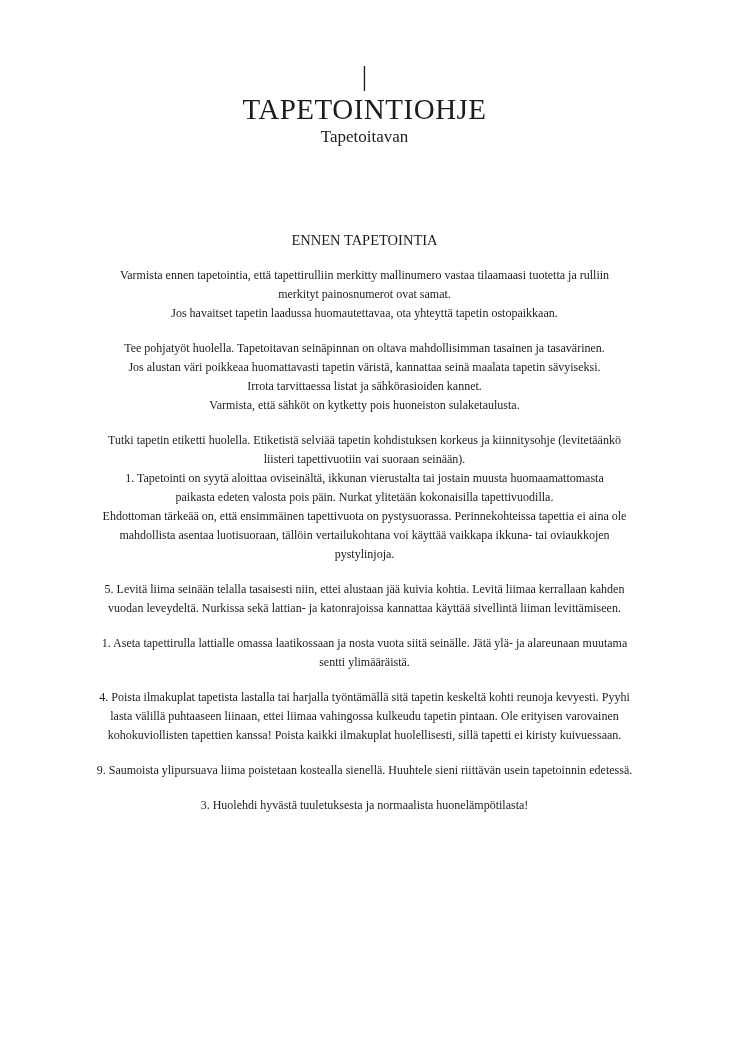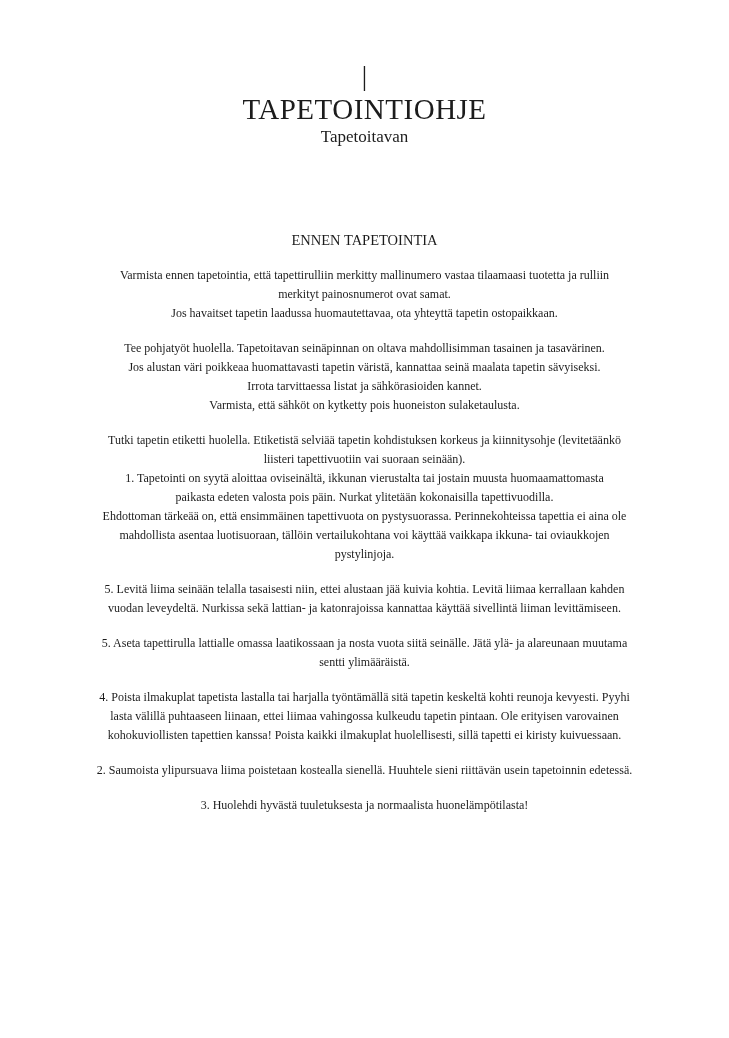--- a/index.html
+++ b/index.html
@@ -79,22 +79,22 @@
   </section>
 
   <section>
     <p class="para">1. Tapetointi on syytä aloittaa oviseinältä, ikkunan vierustalta tai jostain muusta huomaamattomasta
 paikasta edeten valosta pois päin. Nurkat ylitetään kokonaisilla tapettivuodilla.
 Ehdottoman tärkeää on, että ensimmäinen tapettivuota on pystysuorassa. Perinnekohteissa tapettia ei aina ole
 mahdollista asentaa luotisuoraan, tällöin vertailukohtana voi käyttää vaikkapa ikkuna- tai oviaukkojen
 pystylinjoja.</p>
     <p class="para">5. Levitä liima seinään telalla tasaisesti niin, ettei alustaan jää kuivia kohtia. Levitä liimaa kerrallaan kahden
 vuodan leveydeltä. Nurkissa sekä lattian- ja katonrajoissa kannattaa käyttää sivellintä liiman levittämiseen.</p>
-    <p class="para">5. Aseta tapettirulla lattialle omassa laatikossaan ja nosta vuota siitä seinälle. Jätä ylä- ja alareunaan muutama
+    <p class="para">1. Aseta tapettirulla lattialle omassa laatikossaan ja nosta vuota siitä seinälle. Jätä ylä- ja alareunaan muutama
 sentti ylimääräistä.</p>
     <p class="para">4. Poista ilmakuplat tapetista lastalla tai harjalla työntämällä sitä tapetin keskeltä kohti reunoja kevyesti. Pyyhi
 lasta välillä puhtaaseen liinaan, ettei liimaa vahingossa kulkeudu tapetin pintaan. Ole erityisen varovainen
 kohokuviollisten tapettien kanssa! Poista kaikki ilmakuplat huolellisesti, sillä tapetti ei kiristy kuivuessaan.</p>
-    <p class="para">2. Saumoista ylipursuava liima poistetaan kostealla sienellä. Huuhtele sieni riittävän usein tapetoinnin edetessä.</p>
+    <p class="para">9. Saumoista ylipursuava liima poistetaan kostealla sienellä. Huuhtele sieni riittävän usein tapetoinnin edetessä.</p>
     <p class="para">3. Huolehdi hyvästä tuuletuksesta ja normaalista huonelämpötilasta!</p>
   </section>
 
 </div>
 
 </body></html>

